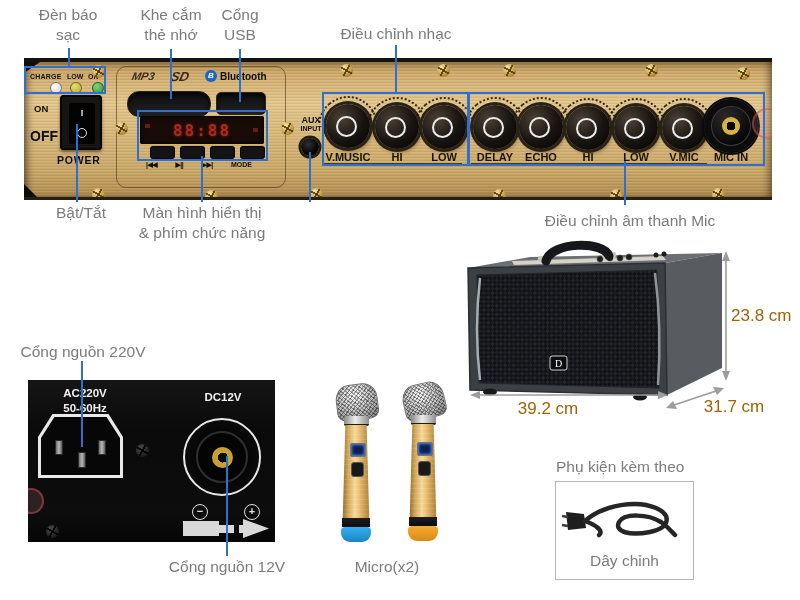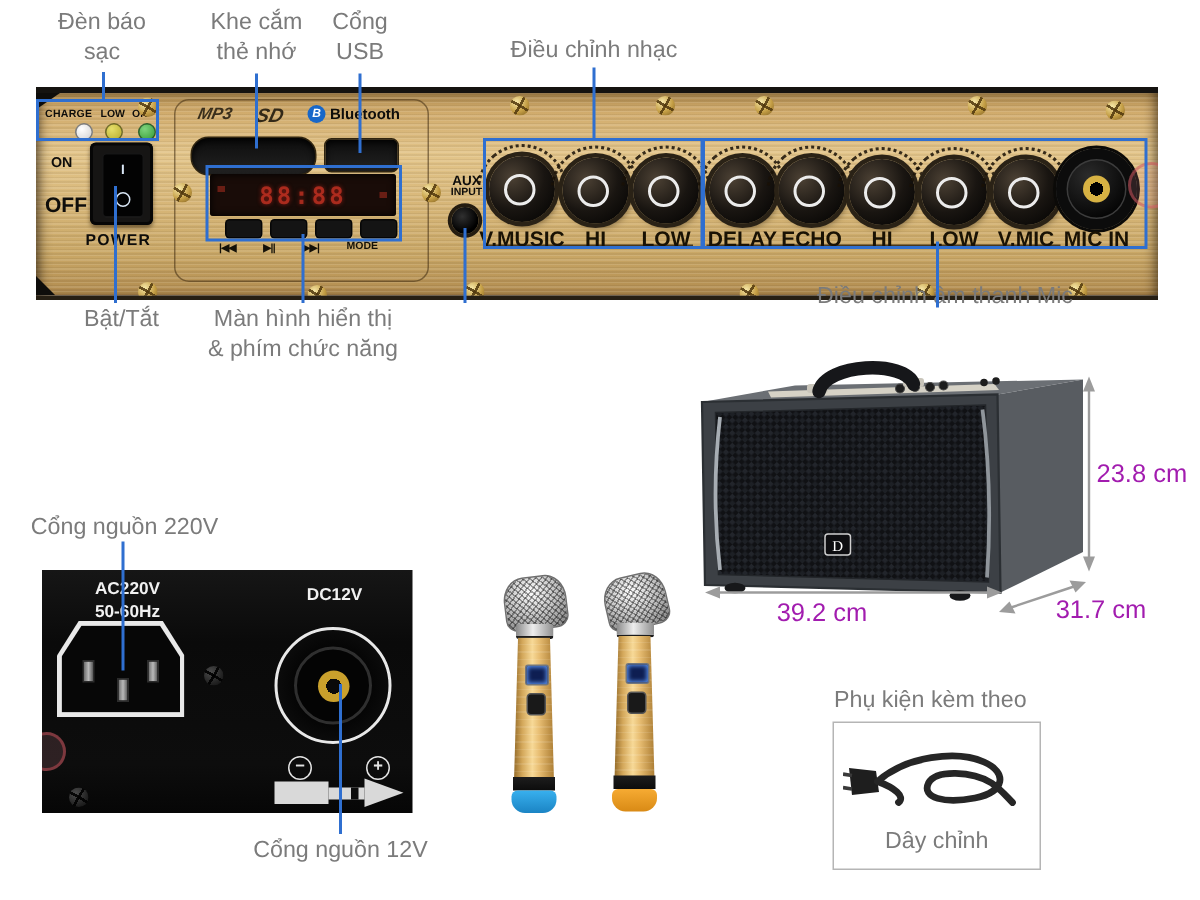--- a/index.html
+++ b/index.html
@@ -1,19 +1,19 @@
 <!DOCTYPE html>
 <html><head>
 <meta charset="utf-8">
 <style>
   html,body{margin:0;padding:0;background:#fff;}
   .stage{position:relative;width:800px;height:600px;background:#fff;overflow:hidden;
          font-family:"Liberation Sans",sans-serif;}
   .lbl{position:absolute;color:#7b7b7b;font-size:15.5px;line-height:20px;text-align:center;}
-  .dim{position:absolute;color:#a21caf;font-size:17px;}
+  .dim{position:absolute;color:#a16207;font-size:17px;}
   .vline{position:absolute;width:2px;background:#2f6fd0;z-index:30;}
   .abox{position:absolute;border:2px solid #2f6fd0;z-index:25;pointer-events:none;}
 
   
   .panel{position:absolute;left:24px;top:58px;width:748px;height:135px;overflow:hidden;
     border-top:4px solid #151310;border-bottom:3px solid #261f14;
     background:
       repeating-linear-gradient(180deg, rgba(255,255,255,.10) 0 1px, rgba(255,255,255,0) 1px 2px, rgba(0,0,0,.05) 2px 3px),
       linear-gradient(180deg,#a8854b 0%,#cfa96a 8%,#e3c58a 30%,#d7b678 55%,#c9a766 80%,#b08a4e 100%);
     box-shadow: inset 6px 0 8px -4px rgba(20,12,4,.7), inset -6px 0 8px -4px rgba(20,12,4,.6);}
@@ -48,21 +48,21 @@
   .transport{position:absolute;left:122px;top:99px;width:106px;display:flex;justify-content:space-between;
        font-size:7px;font-weight:800;color:#141108;letter-spacing:-.5px;}
   .knob{position:absolute;width:44px;height:44px;border-radius:50%;
     background:radial-gradient(circle at 35% 32%, #4c4134 0%, #191511 52%, #000 100%);
     box-shadow:0 0 0 3px #2a2216, 2px 3px 4px rgba(40,25,5,.5), -1px -2px 2px rgba(255,225,160,.5);}
   .knob::before{content:"";position:absolute;inset:-8px;border-radius:50%;
     border:2px dotted rgba(25,17,6,.85);border-bottom-color:transparent;border-left-color:transparent;
     transform:rotate(-40deg);}
   .knob::after{content:"";position:absolute;left:10px;top:12px;width:17px;height:17px;
     border:2.5px solid #ececec;border-radius:50%;}
-  .klabel{position:absolute;width:60px;text-align:center;font-size:14px;font-weight:800;color:#191204;}
+  .klabel{position:absolute;width:60px;text-align:center;font-size:11px;font-weight:800;color:#191204;}
   .kbar{position:absolute;height:1.5px;background:rgba(30,20,6,.75);}
   .jackbig{position:absolute;left:680px;top:37px;width:54px;height:54px;border-radius:50%;
     background:radial-gradient(circle at 40% 34%, #2b2b2b 0%, #000 68%);
     box-shadow:0 0 0 2px #0b0a08, inset 0 0 0 7px #0c0c0c, inset 0 0 0 8px #3c3c3c;}
   .jackbig::after{content:"";position:absolute;left:50%;top:50%;width:18px;height:18px;margin:-9px 0 0 -9px;
     border-radius:50%;background:radial-gradient(circle,#000 0 4.5px,#d7b243 4.5px 9px);}
   .auxjack{position:absolute;left:277px;top:76px;width:18px;height:18px;border-radius:50%;
     background:radial-gradient(circle at 40% 35%, #303030, #000 65%);box-shadow:0 0 0 2.5px #241c10;}
   .sticker{position:absolute;border-radius:50%;border:2px solid rgba(205,80,90,.5);background:rgba(235,150,160,.15);}
 
@@ -328,24 +328,25 @@
   <div class="lbl" style="left:203px;top:5px;width:74px">
     <span>Cổng</span><br>
     <span>USB</span>
   </div>
 
   <div class="lbl" style="left:36px;top:203px;width:90px">Bật/Tắt</div>
   <div class="lbl" style="left:123px;top:203px;width:158px">
     <span>Màn hình hiển thị</span><br>
     <span>&amp; phím chức năng</span>
   </div>
-  <div class="lbl" style="left:515px;top:188px;width:230px">Điều chỉnh âm thanh Mic</div>
+  <div class="lbl" style="left:515px;top:211px;width:230px">Điều chỉnh âm thanh Mic</div>
 
   <div class="lbl" style="left:8px;top:342px;width:150px">Cổng nguồn 220V</div>
   <div class="lbl" style="left:147px;top:557px;width:160px">Cổng nguồn 12V</div>
+  <div class="lbl" style="left:327px;top:557px;width:120px">Micro(x2)</div>
 
   <div class="vline" style="left:68px;top:48px;height:19px"></div>
   <div class="vline" style="left:170px;top:49px;height:50px"></div>
   <div class="vline" style="left:239px;top:49px;height:53px"></div>
   <div class="vline" style="left:395px;top:45px;height:48px"></div>
   <div class="vline" style="left:76px;top:124px;height:78px"></div>
   <div class="vline" style="left:201px;top:156px;height:46px"></div>
   <div class="vline" style="left:309px;top:152px;height:50px"></div>
   <div class="vline" style="left:624px;top:161px;height:44px"></div>
   <div class="vline" style="left:81px;top:361px;height:86px"></div>

